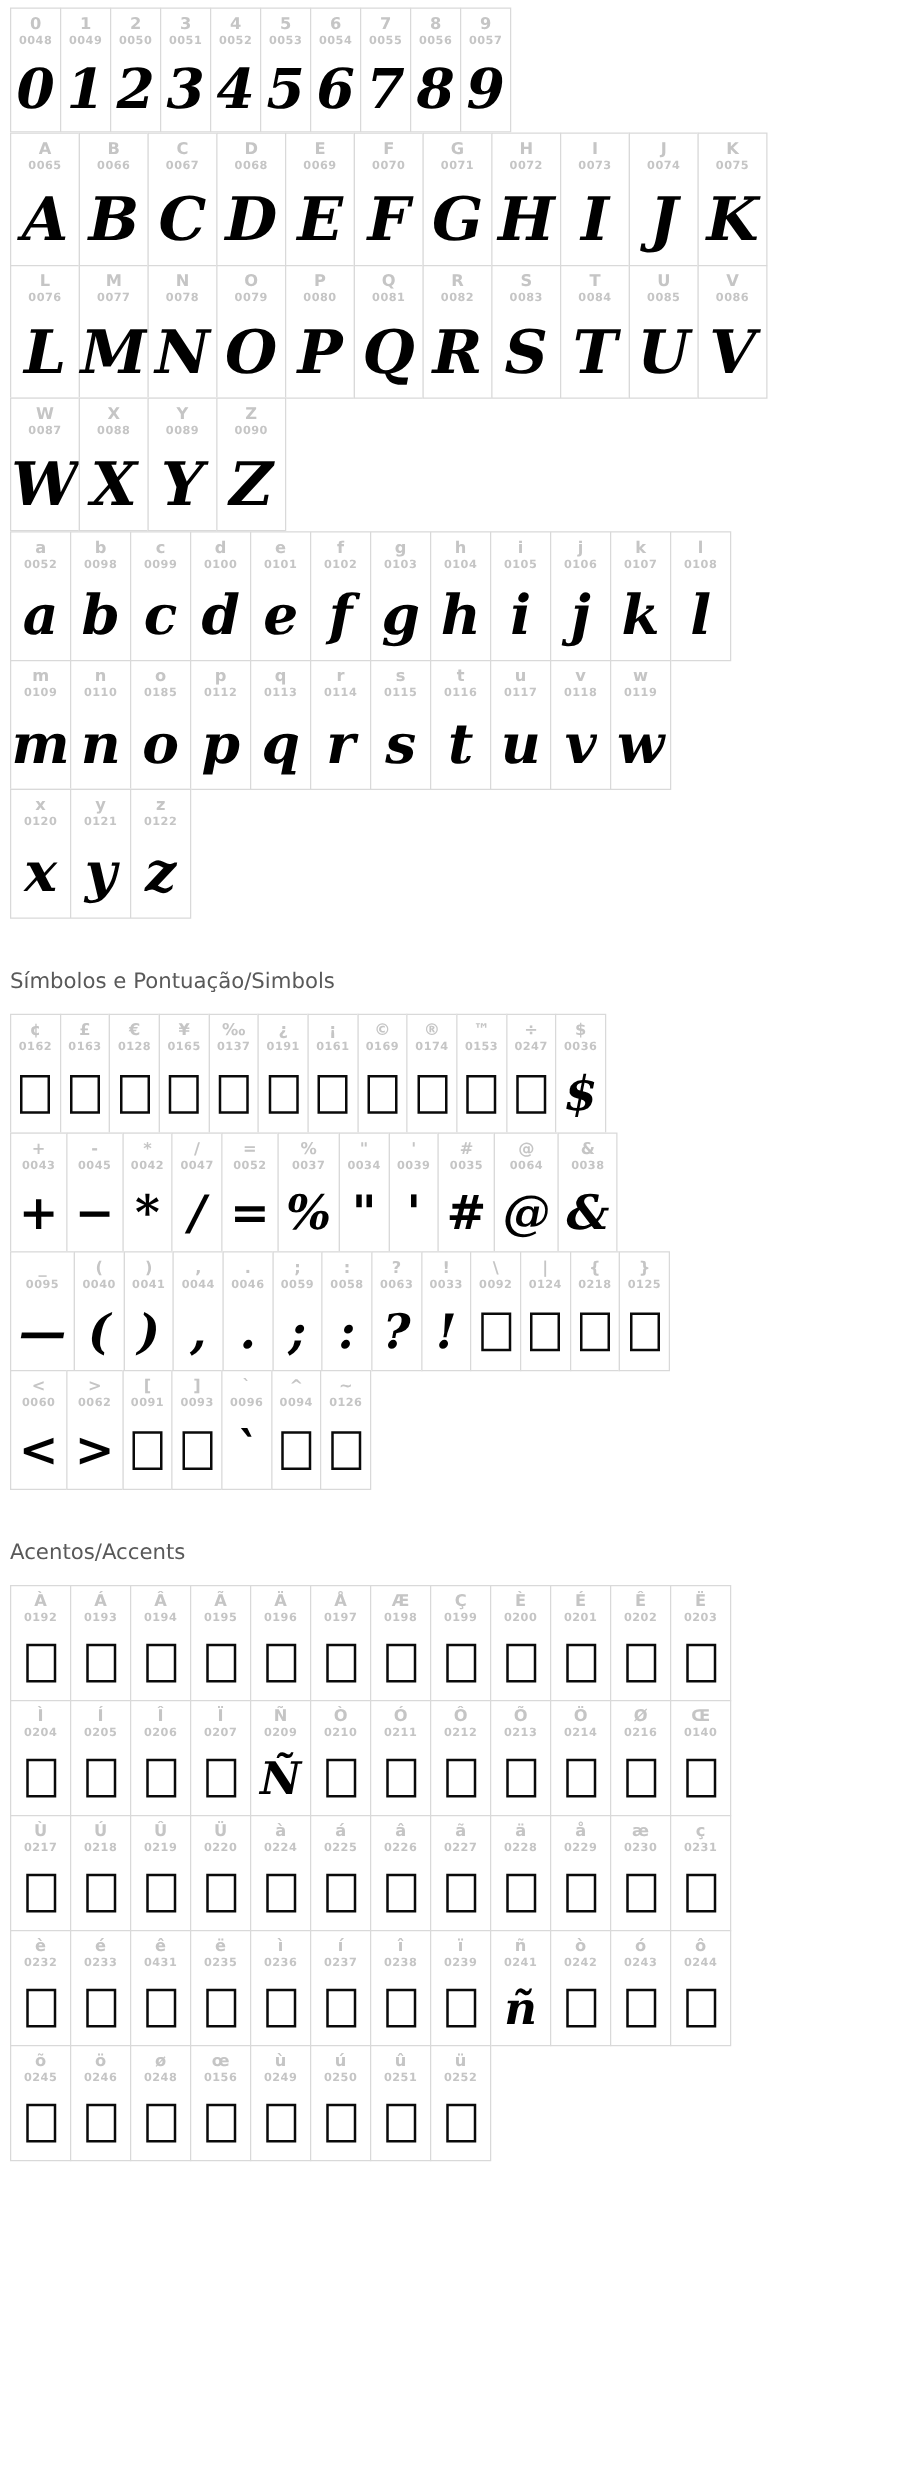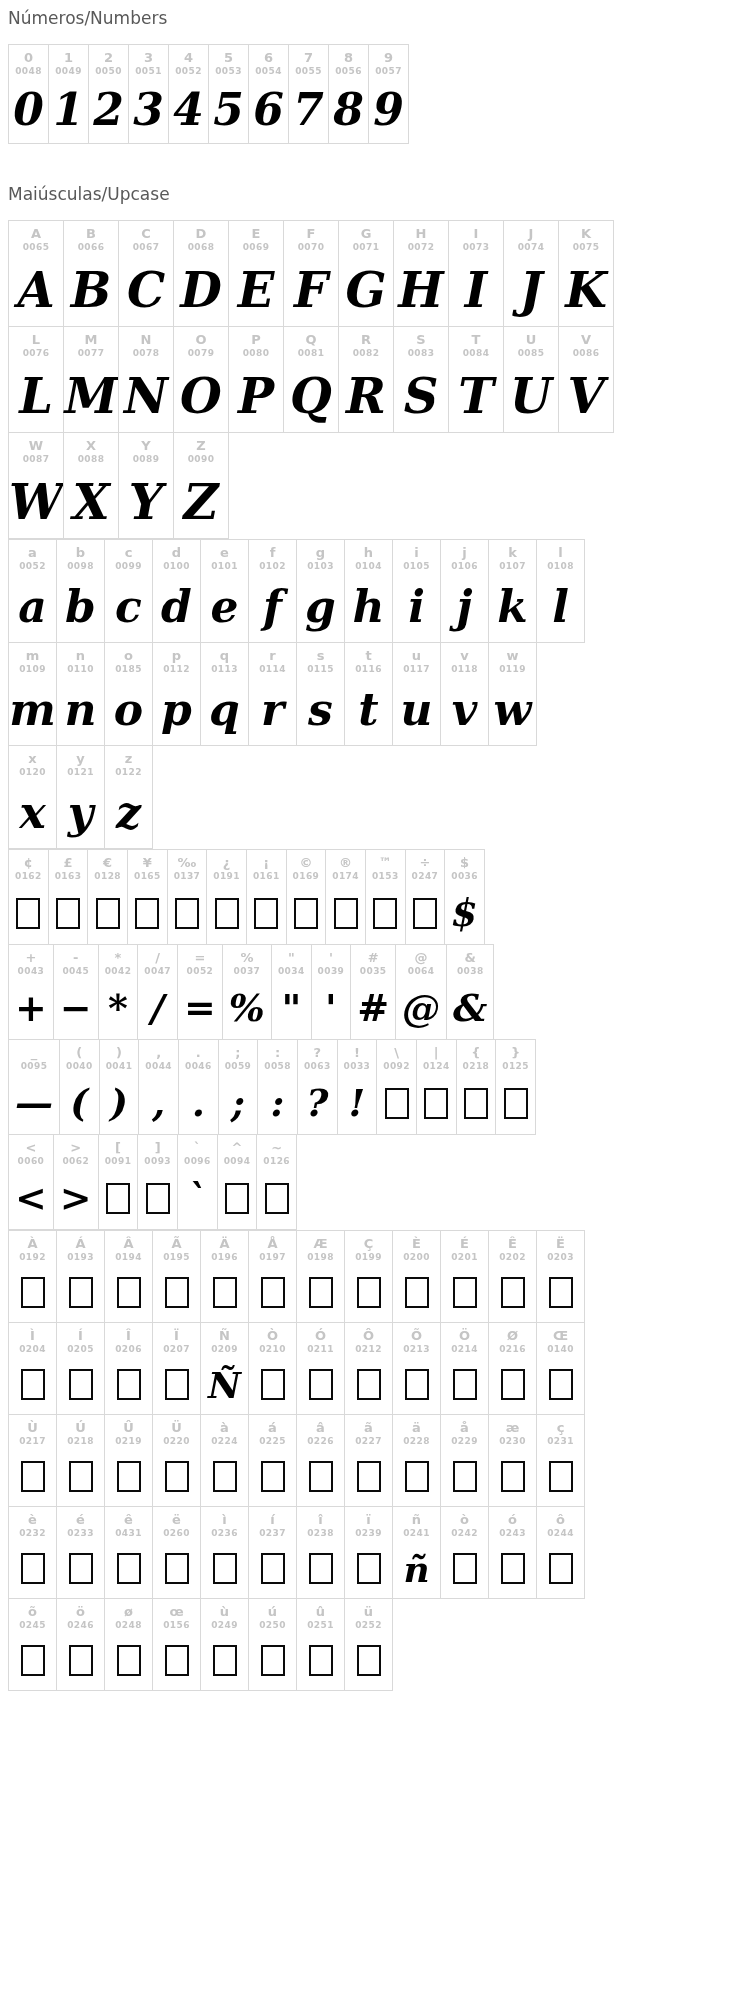--- a/index.html
+++ b/index.html
@@ -61,21 +61,20 @@
 
   .sec-accents   .char-cell { width:49px; }
   .sec-accents   .glyph-area { height:59px; }
   .sec-accents   .glyph { font-size:36px; }
 </style>
 </head>
 <body>
 
 <main id="charmap">
     <section class="charmap-section sec-numbers">
-      <h2 class="section-title">Números/Numbers</h2>
       <div class="char-row">
         <div class="char-cell">
           <div class="char-label">0</div>
           <div class="char-code">0048</div>
           <div class="glyph-area">
             <span class="glyph">0</span>
           </div>
         </div>
         <div class="char-cell">
           <div class="char-label">1</div>
@@ -136,21 +135,20 @@
         <div class="char-cell">
           <div class="char-label">9</div>
           <div class="char-code">0057</div>
           <div class="glyph-area">
             <span class="glyph">9</span>
           </div>
         </div>
       </div>
     </section>
     <section class="charmap-section sec-uppercase">
-      <h2 class="section-title">Maiúsculas/Upcase</h2>
       <div class="char-row">
         <div class="char-cell">
           <div class="char-label">A</div>
           <div class="char-code">0065</div>
           <div class="glyph-area">
             <span class="glyph">A</span>
           </div>
         </div>
         <div class="char-cell">
           <div class="char-label">B</div>
@@ -517,20 +515,21 @@
         <div class="char-cell">
           <div class="char-label">z</div>
           <div class="char-code">0122</div>
           <div class="glyph-area">
             <span class="glyph">z</span>
           </div>
         </div>
       </div>
     </section>
     <section class="charmap-section sec-symbols">
+      <h2 class="section-title">Símbolos e Pontuação/Simbols</h2>
       <div class="char-row">
         <div class="char-cell">
           <div class="char-label">¢</div>
           <div class="char-code">0162</div>
           <div class="glyph-area">
             <span class="missing-box"></span>
           </div>
         </div>
         <div class="char-cell">
           <div class="char-label">£</div>
@@ -828,20 +827,21 @@
         <div class="char-cell">
           <div class="char-label">~</div>
           <div class="char-code">0126</div>
           <div class="glyph-area">
             <span class="missing-box"></span>
           </div>
         </div>
       </div>
     </section>
     <section class="charmap-section sec-accents">
+      <h2 class="section-title">Acentos/Accents</h2>
       <div class="char-row">
         <div class="char-cell">
           <div class="char-label">À</div>
           <div class="char-code">0192</div>
           <div class="glyph-area">
             <span class="missing-box"></span>
           </div>
         </div>
         <div class="char-cell">
           <div class="char-label">Á</div>
@@ -1110,21 +1110,21 @@
         </div>
         <div class="char-cell">
           <div class="char-label">ê</div>
           <div class="char-code">0431</div>
           <div class="glyph-area">
             <span class="missing-box"></span>
           </div>
         </div>
         <div class="char-cell">
           <div class="char-label">ë</div>
-          <div class="char-code">0260</div>
+          <div class="char-code">0235</div>
           <div class="glyph-area">
             <span class="missing-box"></span>
           </div>
         </div>
         <div class="char-cell">
           <div class="char-label">ì</div>
           <div class="char-code">0236</div>
           <div class="glyph-area">
             <span class="missing-box"></span>
           </div>

